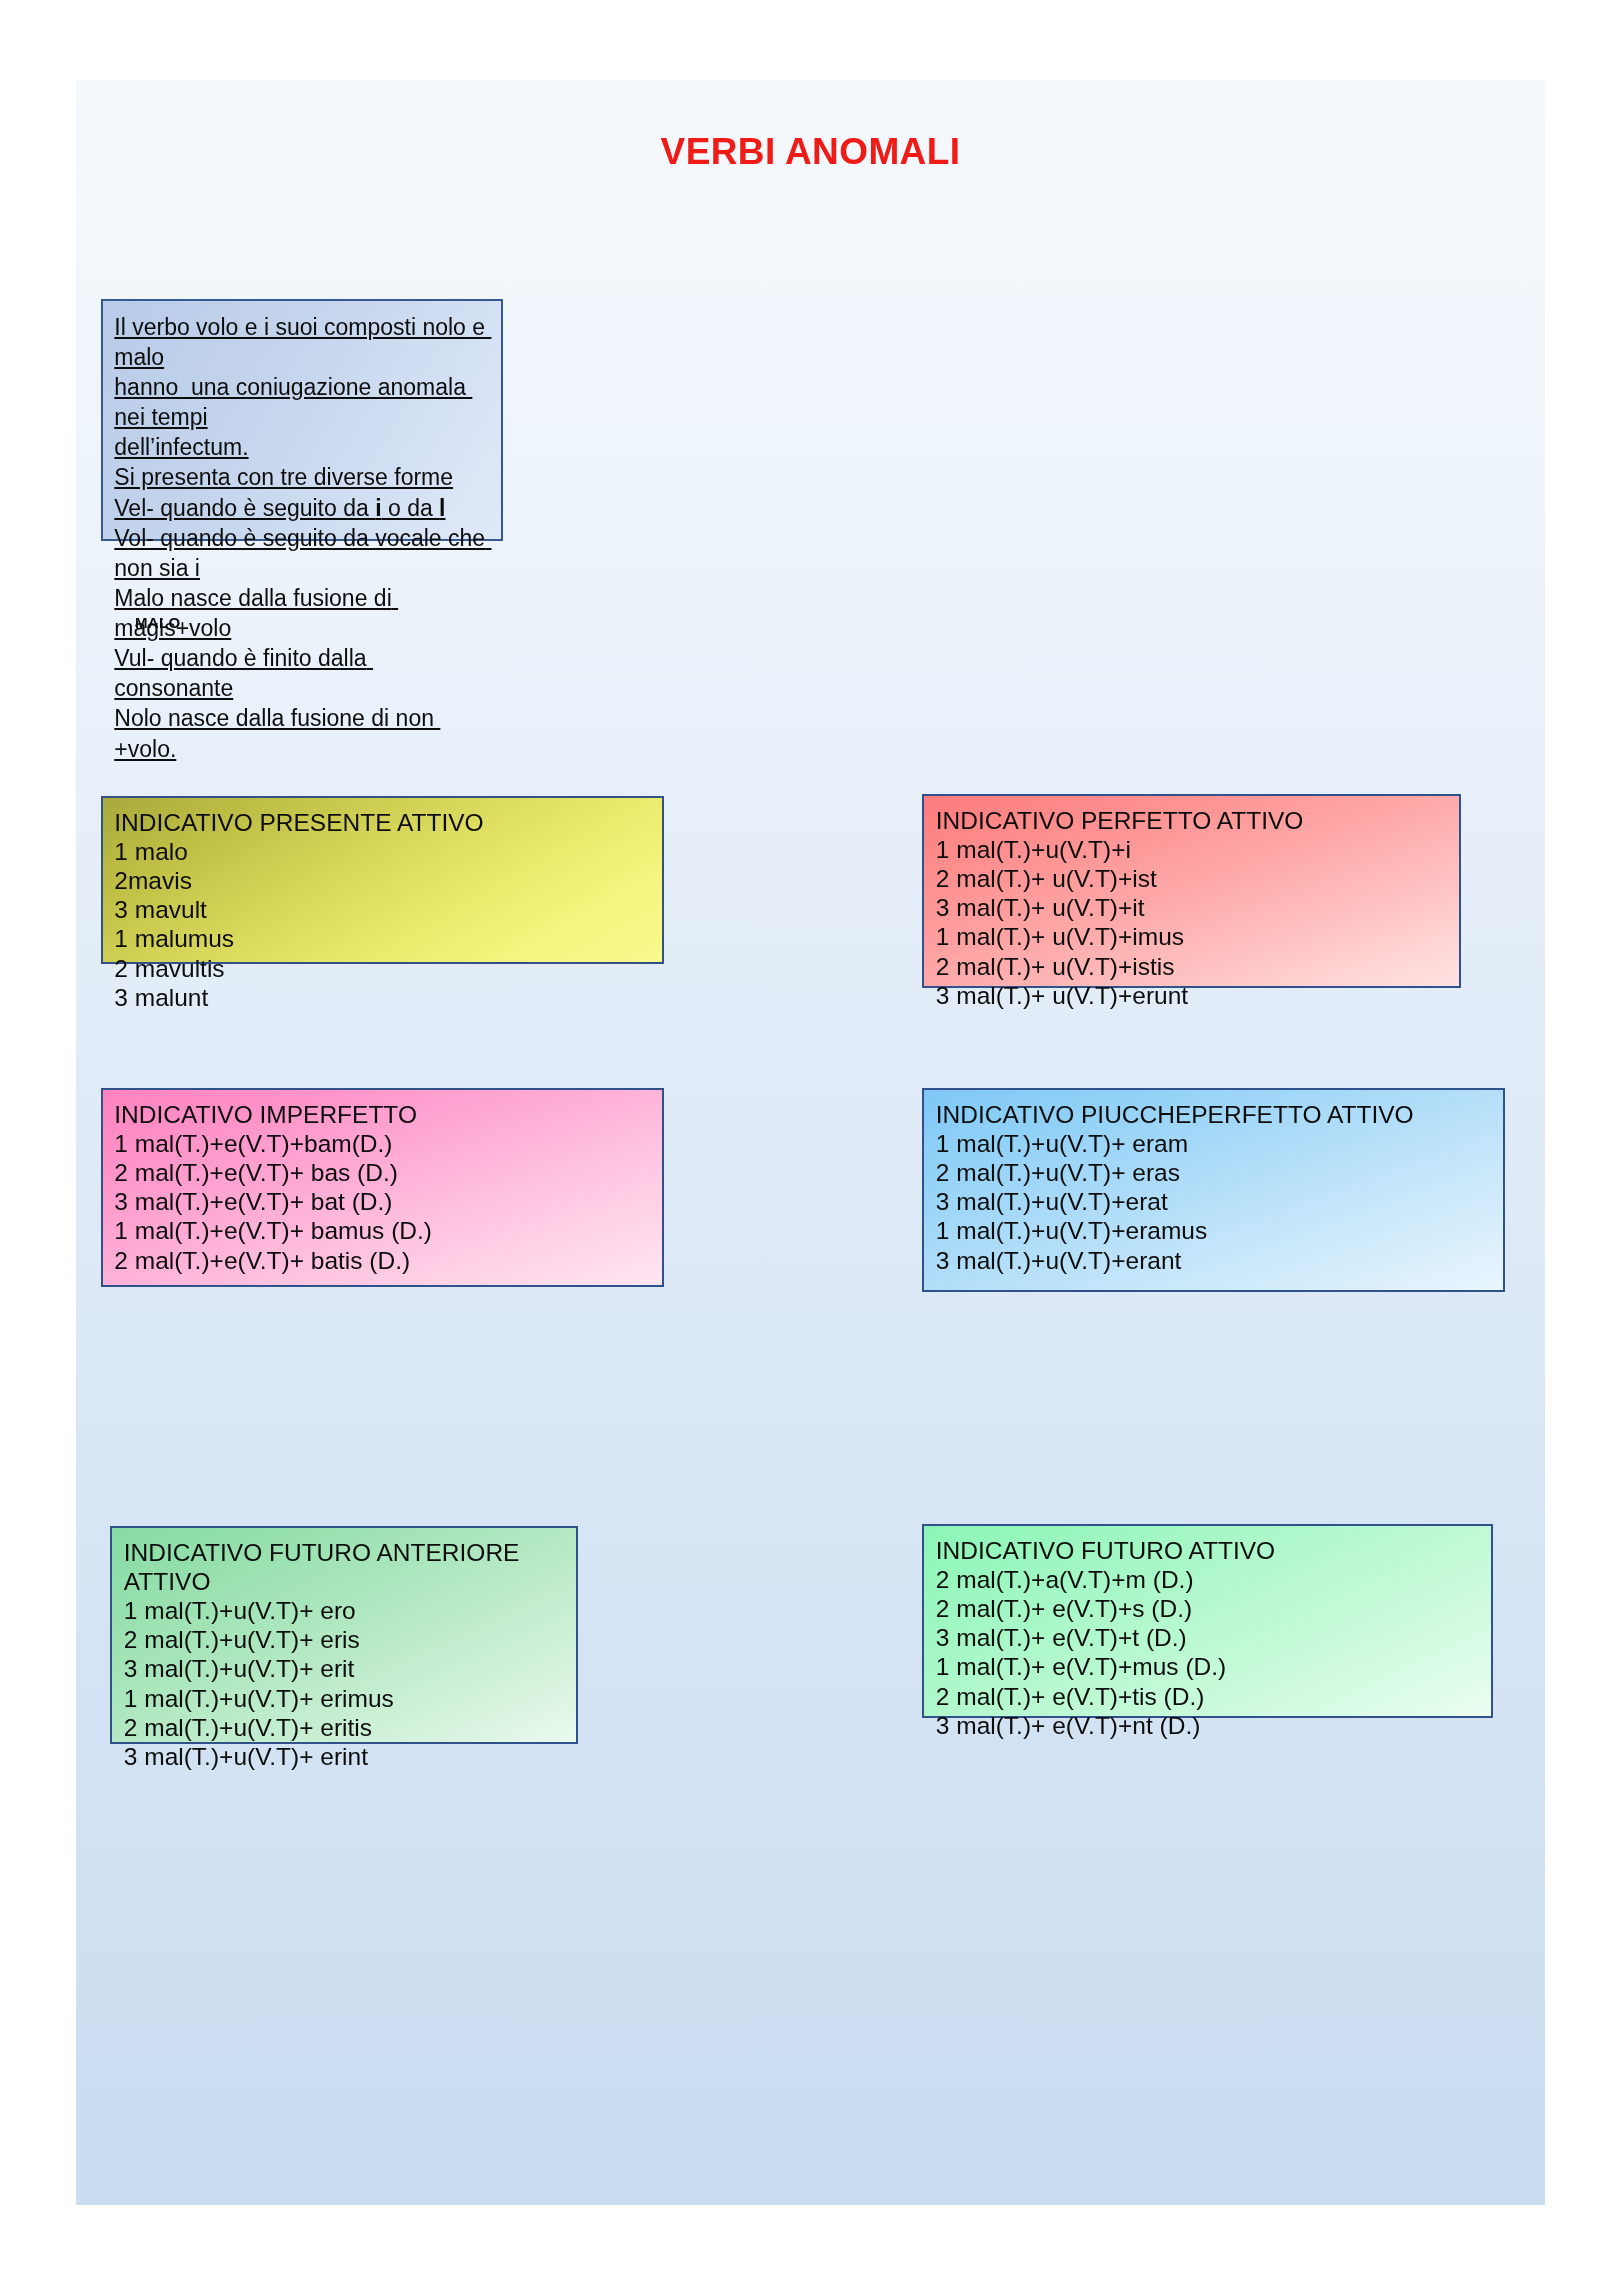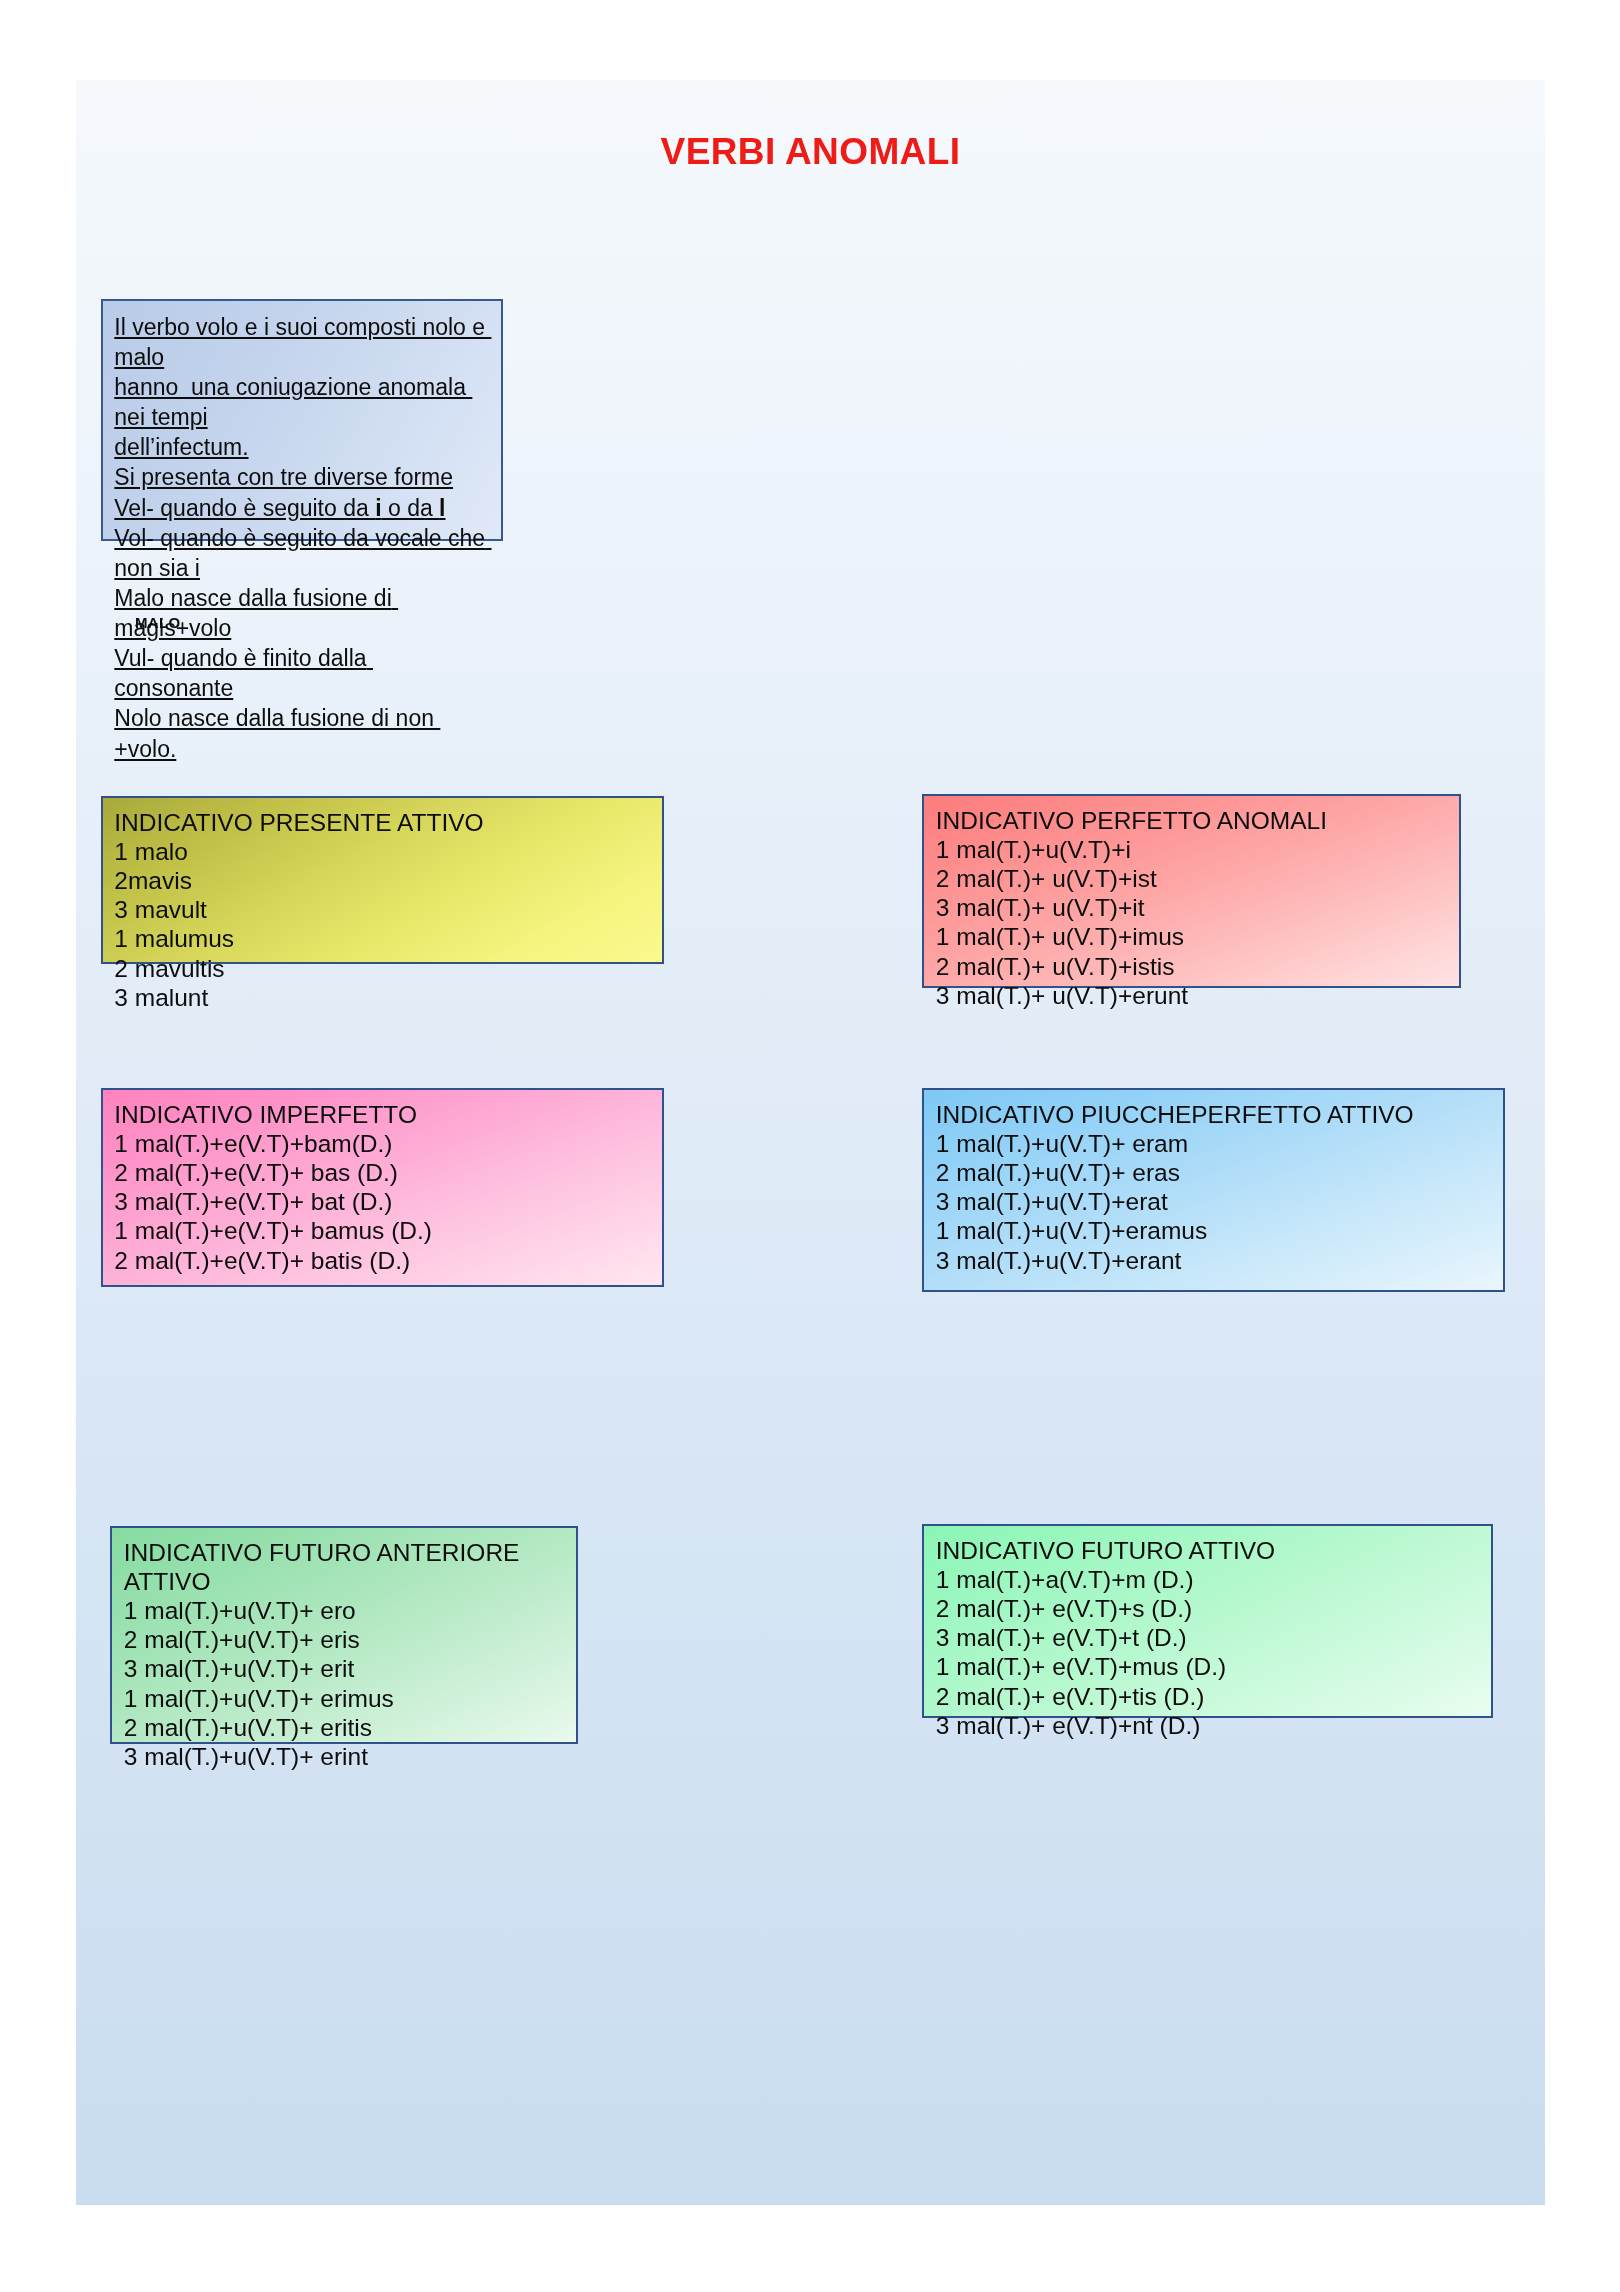--- a/index.html
+++ b/index.html
@@ -152,21 +152,21 @@
         <div class="line">2mavis</div>
         <div class="line">3 mavult</div>
         <div class="line">1 malumus</div>
         <div class="line">2 mavultis</div>
         <div class="line">3 malunt</div>
       </div>
   </div>
 
   <div id="box-perfetto" class="box">
     <div class="lines">
-        <div class="line">INDICATIVO PERFETTO ANOMALI</div>
+        <div class="line">INDICATIVO PERFETTO ATTIVO</div>
         <div class="line">1 mal(T.)+u(V.T)+i</div>
         <div class="line">2 mal(T.)+ u(V.T)+ist</div>
         <div class="line">3 mal(T.)+ u(V.T)+it</div>
         <div class="line">1 mal(T.)+ u(V.T)+imus</div>
         <div class="line">2 mal(T.)+ u(V.T)+istis</div>
         <div class="line">3 mal(T.)+ u(V.T)+erunt</div>
       </div>
   </div>
 
   <div id="box-imperfetto" class="box">
@@ -199,21 +199,21 @@
         <div class="line">3 mal(T.)+u(V.T)+ erit</div>
         <div class="line">1 mal(T.)+u(V.T)+ erimus</div>
         <div class="line">2 mal(T.)+u(V.T)+ eritis</div>
         <div class="line">3 mal(T.)+u(V.T)+ erint</div>
       </div>
   </div>
 
   <div id="box-futuro" class="box">
     <div class="lines">
         <div class="line">INDICATIVO FUTURO ATTIVO</div>
-        <div class="line">1 mal(T.)+a(V.T)+m (D.)</div>
+        <div class="line">2 mal(T.)+a(V.T)+m (D.)</div>
         <div class="line">2 mal(T.)+ e(V.T)+s (D.)</div>
         <div class="line">3 mal(T.)+ e(V.T)+t (D.)</div>
         <div class="line">1 mal(T.)+ e(V.T)+mus (D.)</div>
         <div class="line">2 mal(T.)+ e(V.T)+tis (D.)</div>
         <div class="line">3 mal(T.)+ e(V.T)+nt (D.)</div>
       </div>
   </div>
 
 </div>
 

